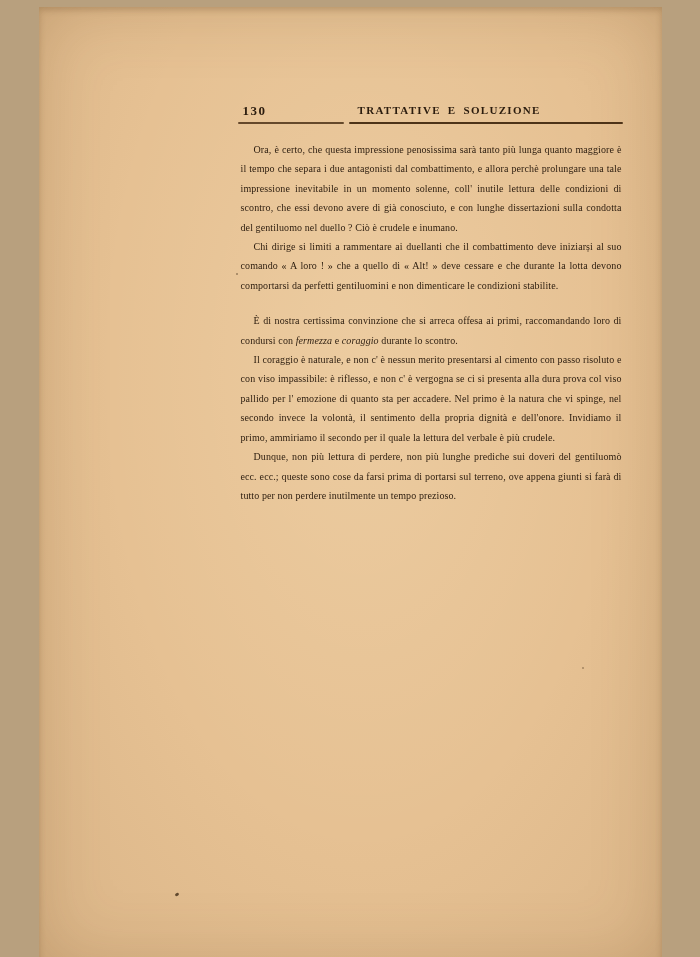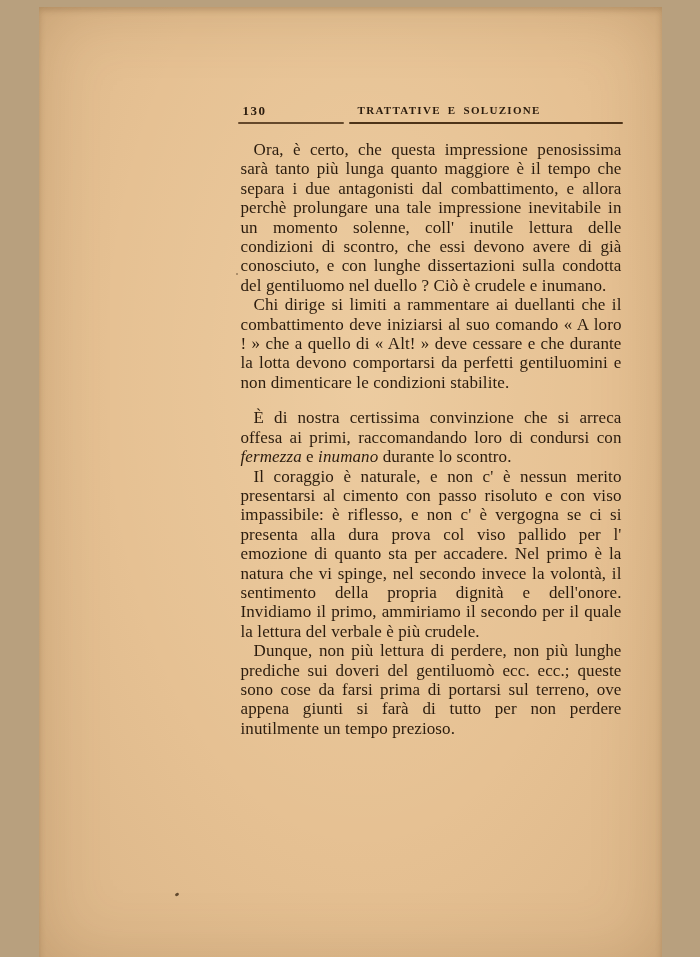--- a/index.html
+++ b/index.html
@@ -54,21 +54,21 @@
     background: var(--rule, #4d3318);
     border-radius: 1px;
   }
   .rule-left  { left: -3px;  width: 106px; opacity: 0.85; }
   .rule-right { left: 108px; width: 274px; }
   .text-block {
     position: absolute;
     top: 133px;
     left: 202px;
     width: 381px;
-    font-size: 17px;
+    font-size: 10px;
     line-height: 19.4px;
     text-align: justify;
     letter-spacing: 0.1px;
   }
   .text-block p {
     margin: 0;
     padding: 0;
     text-indent: 13px;
   }
   .text-block p.gap { margin-top: 16px; }
@@ -91,21 +91,21 @@
   <div class="header">
     <span class="page-number">130</span>
     <span class="running-title">TRATTATIVE E SOLUZIONE</span>
     <div class="rule rule-left"></div>
     <div class="rule rule-right"></div>
   </div>
 
   <div class="text-block">
       <p><span>Ora, è certo, che questa impressione penosissima sarà tanto più lunga quanto maggiore è il tempo che separa i due antagonisti dal combattimento, e allora perchè prolungare una tale impressione inevitabile in un momento solenne, coll' inutile lettura delle condizioni di scontro, che essi devono avere di già conosciuto, e con lunghe dissertazioni sulla condotta del gentiluomo nel duello ? Ciò è crudele e inumano.</span></p>
       <p><span>Chi dirige si limiti a rammentare ai duellanti che il combattimento deve iniziarsi al suo comando « A loro ! » che a quello di « Alt! » deve cessare e che durante la lotta devono comportarsi da perfetti gentiluomini e non dimenticare le condizioni stabilite.</span></p>
-      <p class="gap"><span>È di nostra certissima convinzione che si arreca offesa ai primi, raccomandando loro di condursi con </span><em>fermezza</em><span> e </span><em>inumano</em><span> durante lo scontro.</span></p>
+      <p class="gap"><span>È di nostra certissima convinzione che si arreca offesa ai primi, raccomandando loro di condursi con </span><em>fermezza</em><span> e </span><em>coraggio</em><span> durante lo scontro.</span></p>
       <p><span>Il coraggio è naturale, e non c' è nessun merito presentarsi al cimento con passo risoluto e con viso impassibile: è riflesso, e non c' è vergogna se ci si presenta alla dura prova col viso pallido per l' emozione di quanto sta per accadere. Nel primo è la natura che vi spinge, nel secondo invece la volontà, il sentimento della propria dignità e dell'onore. Invidiamo il primo, ammiriamo il secondo per il quale la lettura del verbale è più crudele.</span></p>
       <p><span>Dunque, non più lettura di perdere, non più lunghe prediche sui doveri del gentiluomò ecc. ecc.; queste sono cose da farsi prima di portarsi sul terreno, ove appena giunti si farà di tutto per non perdere inutilmente un tempo prezioso.</span></p>
     </div>
 
   <div class="speck speck-1"></div>
   <div class="speck speck-2"></div>
   <div class="speck speck-3"></div>
   <div class="speck speck-4"></div>
 
 </div>

